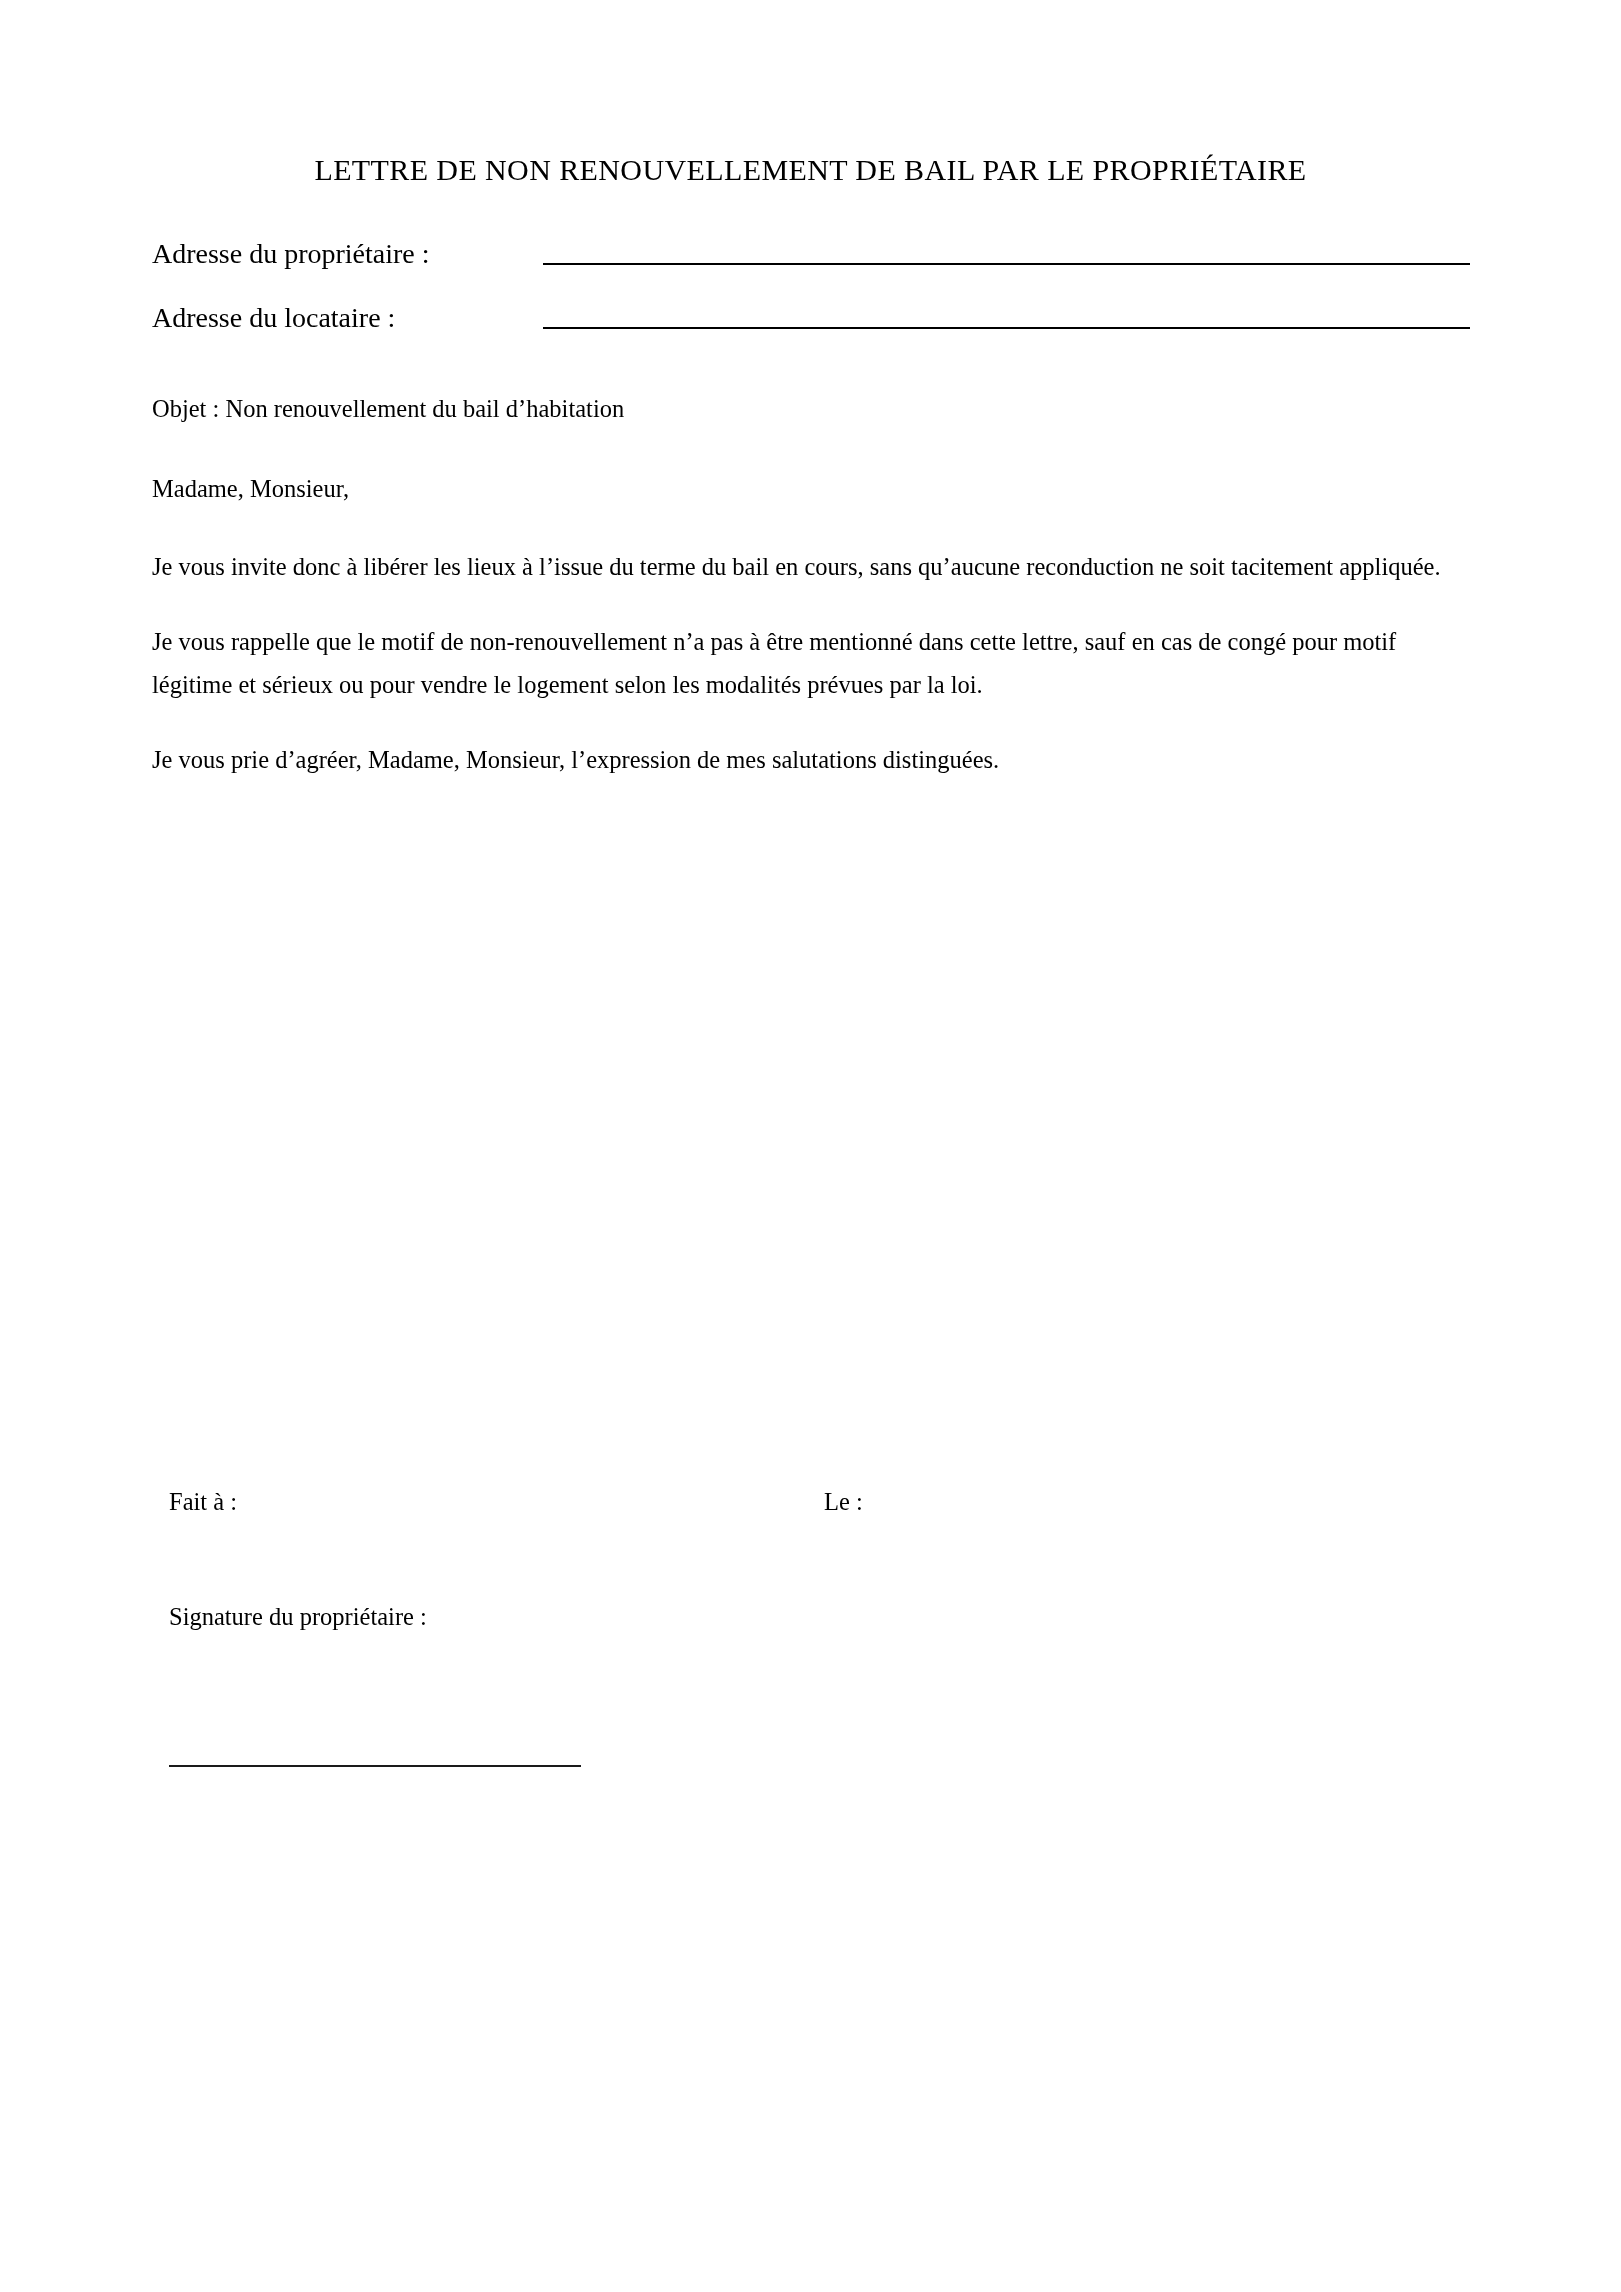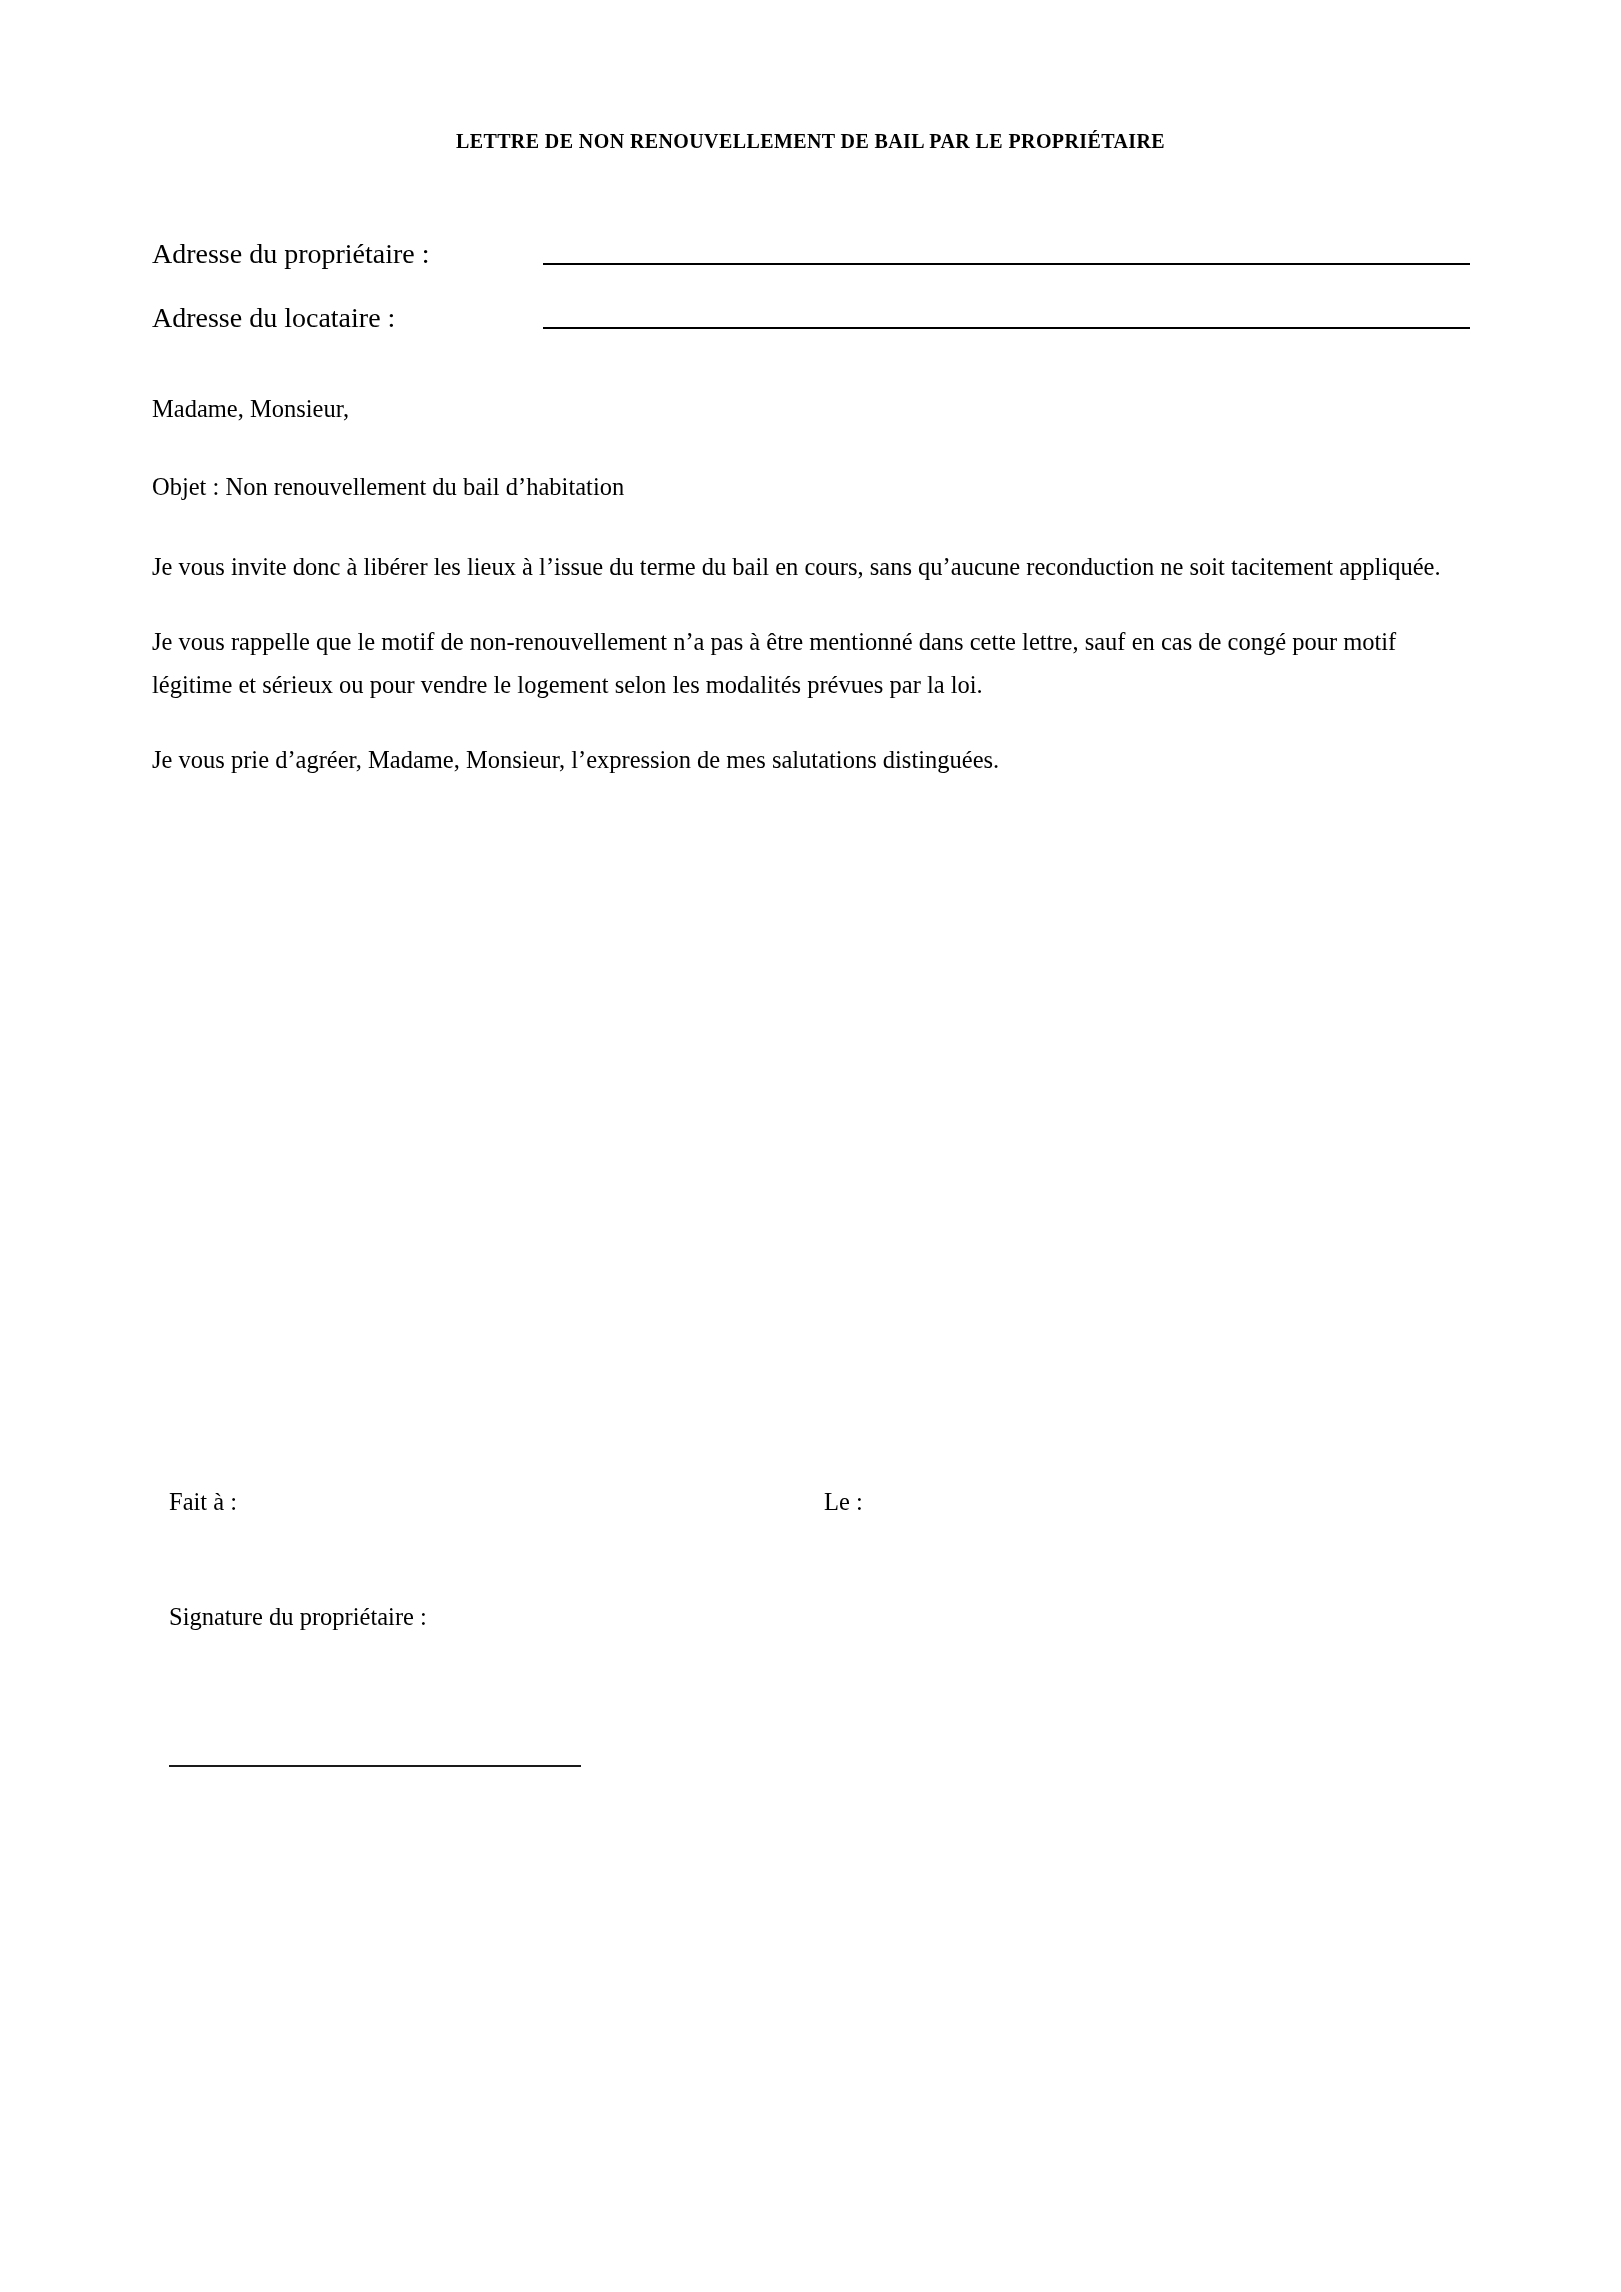--- a/index.html
+++ b/index.html
@@ -20,26 +20,26 @@
     position: absolute;
     inset: 0;
     background: #ffffff;
   }
 
   
   .doc-title {
     position: absolute;
     left: 0;
     right: 0;
-    top: 116px;
+    top: 132px;
     text-align: center;
-    font-size: 20px;
+    font-size: 30px;
     line-height: 1.2;
     letter-spacing: 0.4px;
-    font-weight: 700;
+    font-weight: 400;
     white-space: nowrap;
   }
 
   
   .address-block {
     position: absolute;
     left: 152px;
     top: 239px;
     width: 1318px;
   }
@@ -139,23 +139,23 @@
 
     <div class="address-row">
       <span class="address-label">Adresse du locataire :</span>
       <span class="address-rule"></span>
     </div>
 
   </div>
 
   <div class="body-block">
 
+    <p class="para objet">Objet : Non renouvellement du bail d’habitation</p>
+
     <p class="para salutation">Madame, Monsieur,</p>
-
-    <p class="para objet">Objet : Non renouvellement du bail d’habitation</p>
 
 
 
     <p class="para">Je vous invite donc à libérer les lieux à l’issue du terme du bail en cours, sans qu’aucune reconduction ne soit tacitement appliquée.</p>
 
 
     <p class="para">Je vous rappelle que le motif de non-renouvellement n’a pas à être mentionné dans cette lettre, sauf en cas de congé pour motif légitime et sérieux ou pour vendre le logement selon les modalités prévues par la loi.</p>
 
 
     <p class="para">Je vous prie d’agréer, Madame, Monsieur, l’expression de mes salutations distinguées.</p>

